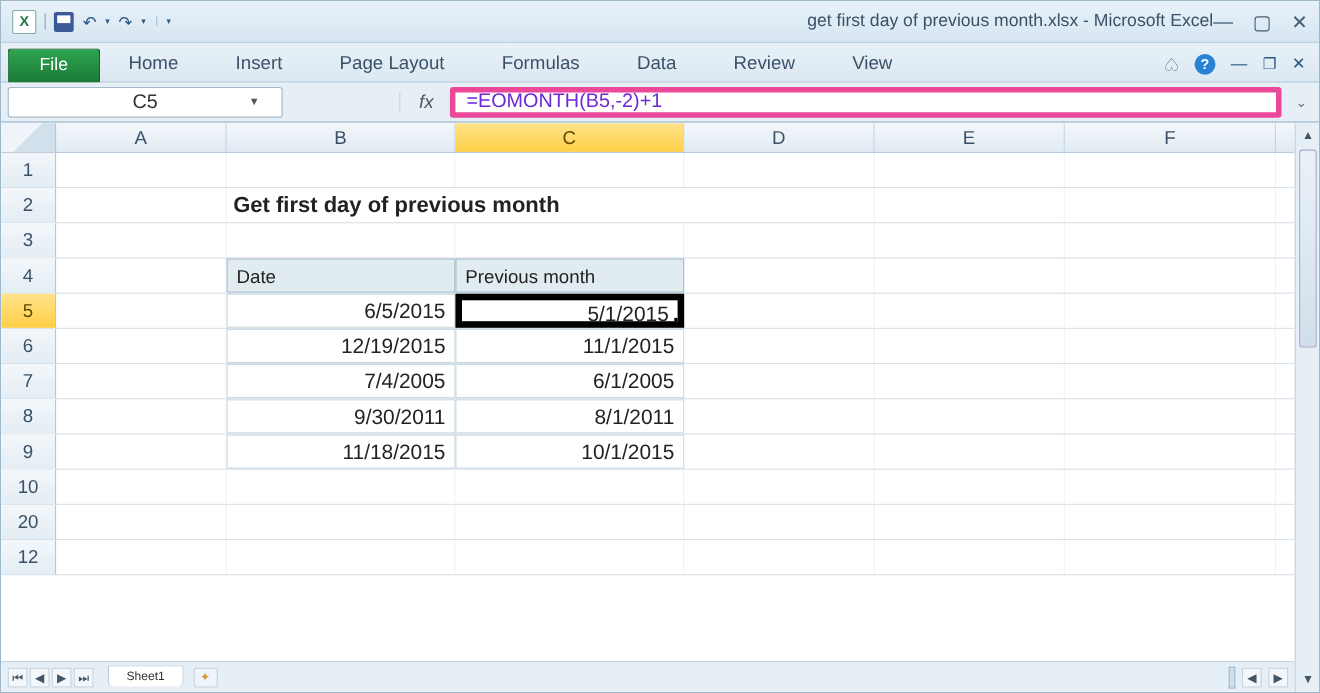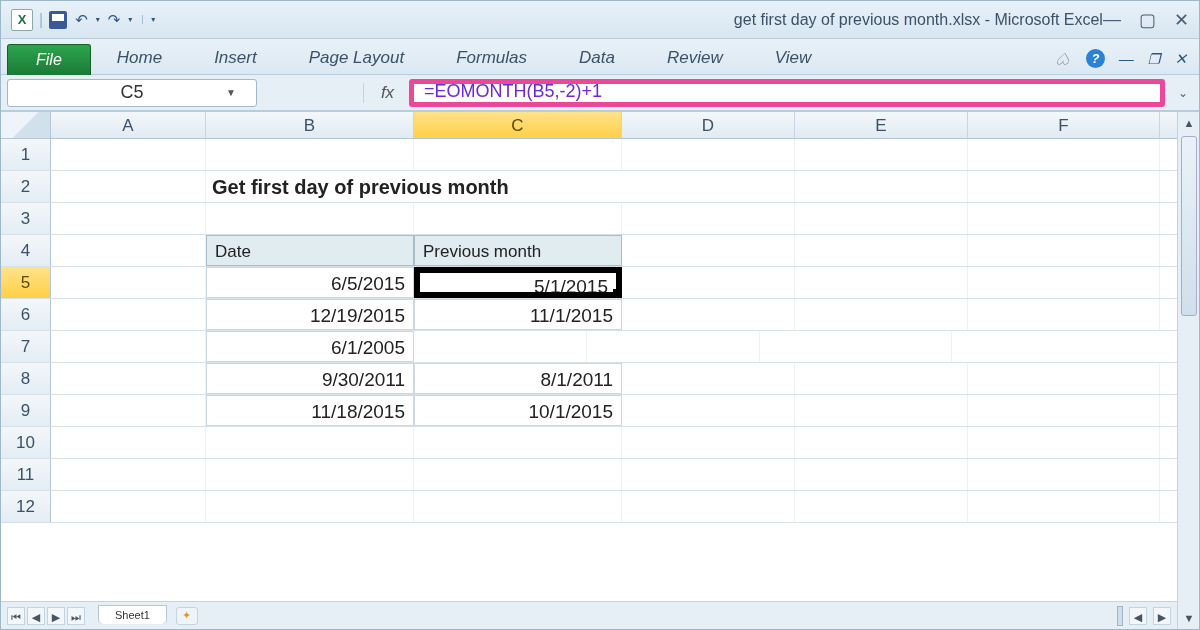--- a/index.html
+++ b/index.html
@@ -14,21 +14,21 @@
 .titlebar .save-icn { width:18px; height:18px; background:#3b5998; border-radius:2px; position:relative; }
 .titlebar .save-icn::after{content:""; position:absolute; left:3px; top:3px; width:12px; height:7px; background:#fff;}
 .titlebar .undo, .titlebar .redo { font-size:15px; color:#2a5885; padding:0 2px;}
 .titlebar .undo-dd, .titlebar .redo-dd{ font-size:8px; color:#2a5885; }
 .titlebar .qat-dd{ font-size:8px; color:#2a5885; border-left:1px solid #a8c0d4; padding-left:8px; margin-left:4px;}
 .titlebar .title { flex:1; text-align:right; font-size:16px; color:#3b5168; }
 .titlebar .winbtns { display:flex; gap:18px; font-size:18px; color:#4a6176;}
 .titlebar .winbtns span{ cursor:default;}
 
 
-.ribbon { height: 36px; background: linear-gradient(#e8f1f8,#dce8f1); display:flex; align-items:flex-end; padding-left:6px; border-bottom:1px solid #b8cddc; position:relative;font-style:italic;}
+.ribbon { height: 36px; background: linear-gradient(#e8f1f8,#dce8f1); display:flex; align-items:flex-end; padding-left:6px; border-bottom:1px solid #b8cddc; position:relative;}
 .file-tab { background:#208b3a; background:linear-gradient(#2ea44f,#1b7a36); color:#fff; font-size:16px; padding:6px 28px; border-radius:3px 3px 0 0; margin-bottom:-1px; border:1px solid #156029; border-bottom:none;}
 .rtab { font-size:17px; color:#3b5168; padding:6px 26px; cursor:default;}
 .ribbon-right { position:absolute; right:12px; bottom:6px; display:flex; gap:14px; align-items:center; color:#2a5885;}
 .help-ic{ width:19px; height:19px; border-radius:50%; background:#2a82d7; color:#fff; display:flex; align-items:center; justify-content:center; font-size:13px; font-weight:bold;}
 .heartish{ font-size:16px; color:#5a7185; transform:rotate(180deg); display:inline-block;}
 
 
 .fbar { height: 36px; background:#e7eff6; border-bottom:1px solid #b8cddc; display:flex; align-items:center; padding:4px 6px; gap:8px;}
 .namebox { width: 250px; height:28px; background:#fff; border:1px solid #a3b8c9; border-radius:3px; display:flex; align-items:center; justify-content:center; font-size:18px; color:#333; position:relative;}
 .namebox .dd { position:absolute; right:20px; font-size:10px; color:#555;}
@@ -192,20 +192,21 @@
           <div class="cell colA"></div>
           <div class="cell data colB">12/19/2015</div>
           <div class="cell data colC">11/1/2015</div>
           <div class="cell colD"></div>
             <div class="cell colE"></div>
             <div class="cell colF"></div>
         </div>
         <div class="row">
           <div class="rh">7</div>
           <div class="cell colA"></div>
+          <div class="cell data colB">7/4/2005</div>
           <div class="cell data colC">6/1/2005</div>
           <div class="cell colD"></div>
             <div class="cell colE"></div>
             <div class="cell colF"></div>
         </div>
         <div class="row">
           <div class="rh">8</div>
           <div class="cell colA"></div>
           <div class="cell data colB">9/30/2011</div>
           <div class="cell data colC">8/1/2011</div>
@@ -225,21 +226,21 @@
         <div class="row">
           <div class="rh">10</div>
           <div class="cell colA"></div>
             <div class="cell colB"></div>
             <div class="cell colC"></div>
             <div class="cell colD"></div>
             <div class="cell colE"></div>
             <div class="cell colF"></div>
         </div>
         <div class="row">
-          <div class="rh">11</div>
+          <div class="rh">20</div>
           <div class="cell colA"></div>
             <div class="cell colB"></div>
             <div class="cell colC"></div>
             <div class="cell colD"></div>
             <div class="cell colE"></div>
             <div class="cell colF"></div>
         </div>
         <div class="row">
           <div class="rh">12</div>
           <div class="cell colA"></div>

